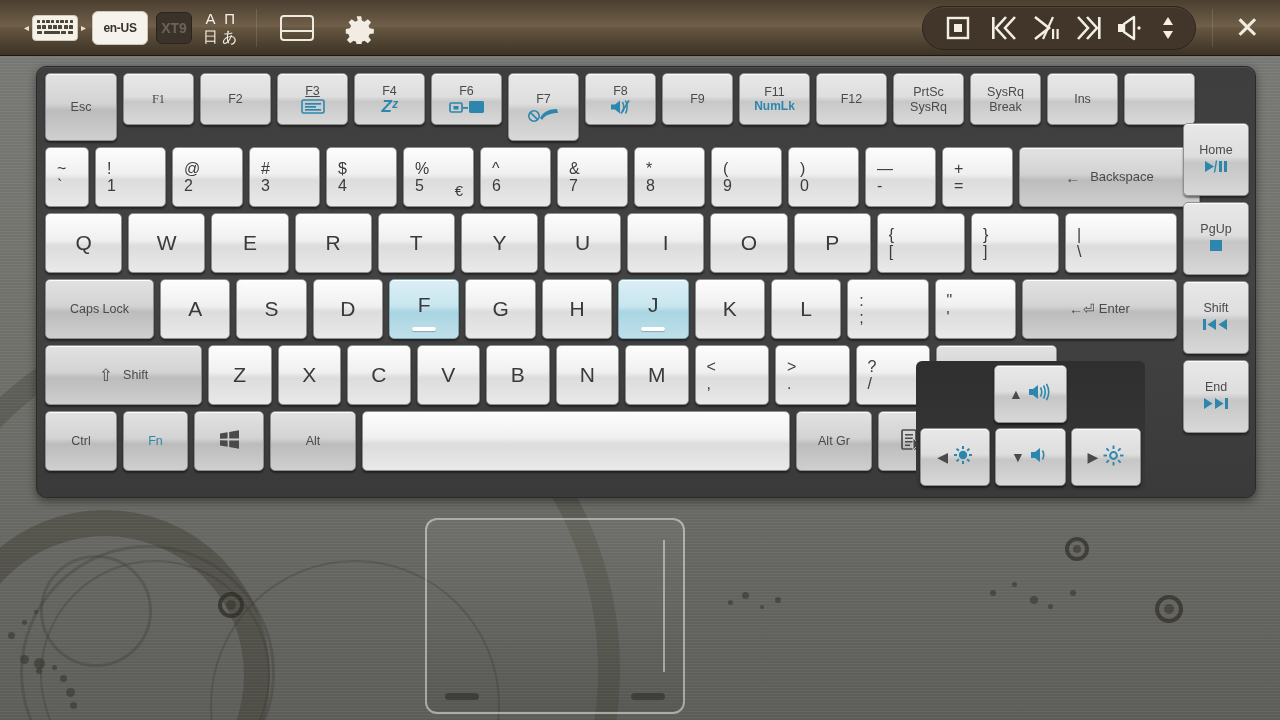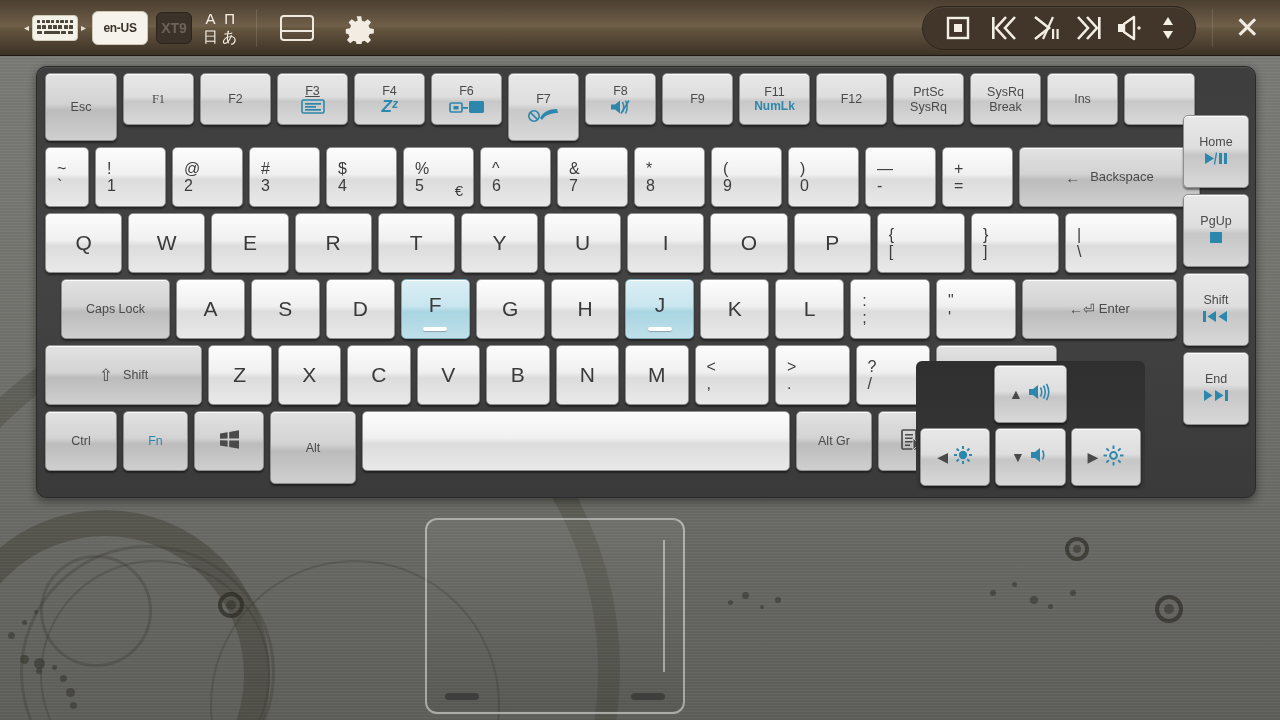--- a/index.html
+++ b/index.html
@@ -195,21 +195,21 @@
     border-radius: 5px;
     background: linear-gradient(to bottom, #e8e8e8 0%, #dedede 45%, #c6c6c6 55%, #d8d8d8 100%);
     border: 1px solid #8e8e8e;
     box-shadow: 0 2px 2px rgba(0,0,0,.5), inset 0 1px 0 rgba(255,255,255,.85);
     display: flex; align-items: center; justify-content: center; gap: 5px;
     cursor: pointer;
   }
 
   
   #rightcol {
-    position: absolute; right: 6px; top: 48px; width: 66px;
+    position: absolute; right: 6px; top: 56px; width: 66px;
   }
   #rightcol .rkey {
     width: 66px; height: 60px; margin-bottom: 6px;
     border-radius: 5px;
     background: linear-gradient(to bottom, #e8e8e8 0%, #dedede 45%, #c6c6c6 55%, #d8d8d8 100%);
     border: 1px solid #8e8e8e;
     box-shadow: 0 2px 2px rgba(0,0,0,.45), inset 0 1px 0 rgba(255,255,255,.85);
     display: flex; flex-direction: column; align-items: center; justify-content: center;
     gap: 3px; font-size: 12.5px; color: #4a4a4a; cursor: pointer;
   }
@@ -581,21 +581,21 @@
       <span class="top">}</span>
       <span class="bot">]</span>
     </div>
     <div class="key dual" style="height:60px; flex: 0 0 112px;">
       <span class="top">|</span>
       <span class="bot">\</span>
     </div>
   </div>
 
   <div class="krow" style="padding-right:72px;">
-    <div class="key mod w-caps" style="height:60px;margin-left:16px;">
+    <div class="key mod w-caps" style="height:60px;">
       <span class="lbl2">Caps Lock</span>
     </div>
     <div class="key" style="height:60px;">
       <span class="letter">A</span>
     </div>
     <div class="key" style="height:60px;">
       <span class="letter">S</span>
     </div>
     <div class="key" style="height:60px;">
       <span class="letter">D</span>
@@ -688,21 +688,21 @@
     <div class="key mod w-win" style="height:60px;">
       <span>
         <svg width="23" height="21" viewBox="0 0 23 21">
           <path d="M2 4.6 L9.6 3.2 L9.6 9.6 L2 9.8 Z" fill="#4a4a4a"></path>
           <path d="M11.2 2.9 L21 1.2 L21 9.4 L11.2 9.5 Z" fill="#4a4a4a"></path>
           <path d="M2 11.3 L9.6 11.4 L9.6 17.8 L2 16.4 Z" fill="#4a4a4a"></path>
           <path d="M11.2 11.5 L21 11.6 L21 19.8 L11.2 18.1 Z" fill="#4a4a4a"></path>
         </svg>
       </span>
     </div>
-    <div class="key mod w-alt" style="height:73px;">
+    <div class="key mod w-alt" style="height:60px;">
       <span class="lbl2">Alt</span>
     </div>
     <div class="key w-space" style="height:60px;"></div>
     <div class="key mod w-altgr" style="height:60px;">
       <span class="lbl2">Alt Gr</span>
     </div>
     <div class="key mod w-menu" style="height:60px;">
       <span>
         <svg width="22" height="24" viewBox="0 0 22 24">
           <rect x="2" y="2" width="14" height="19" rx="1.2" fill="none" stroke="#4a4a4a" stroke-width="1.7"></rect>

